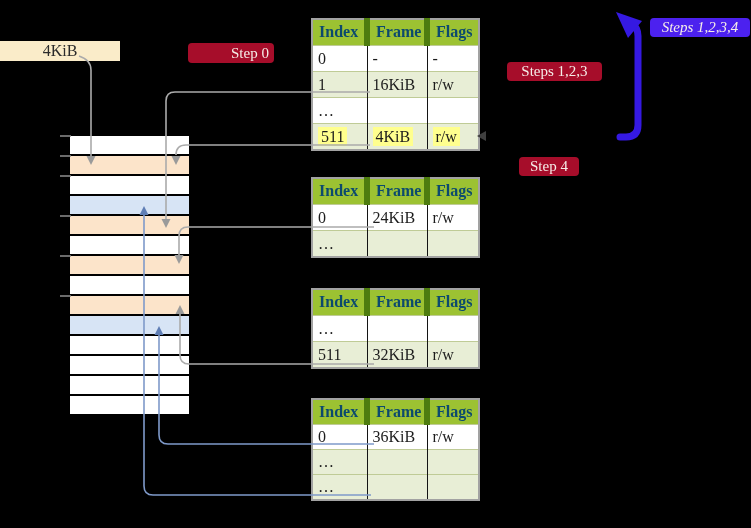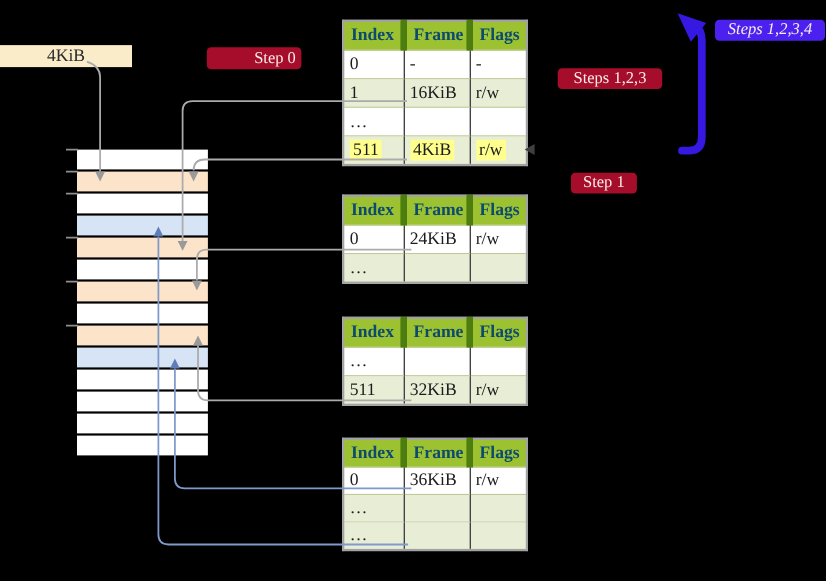--- a/index.html
+++ b/index.html
@@ -60,21 +60,21 @@
 </head>
 <body>
 
 <div id="canvas">
 
   <div id="box4kib">4KiB</div>
 
   <div id="b-step0" class="badge red">Step 0</div>
   <div id="b-steps123" class="badge red">Steps 1,2,3</div>
   <div id="b-steps1234" class="badge blue">Steps 1,2,3,4</div>
-  <div id="b-step4" class="badge red">Step 1</div>
+  <div id="b-step4" class="badge red">Step 4</div>
 
   <div id="memory">
       <div class="mem-row mem-white"></div>
       <div class="mem-row mem-orange"></div>
       <div class="mem-row mem-white"></div>
       <div class="mem-row mem-blue"></div>
       <div class="mem-row mem-orange"></div>
       <div class="mem-row mem-white"></div>
       <div class="mem-row mem-orange"></div>
       <div class="mem-row mem-white"></div>

